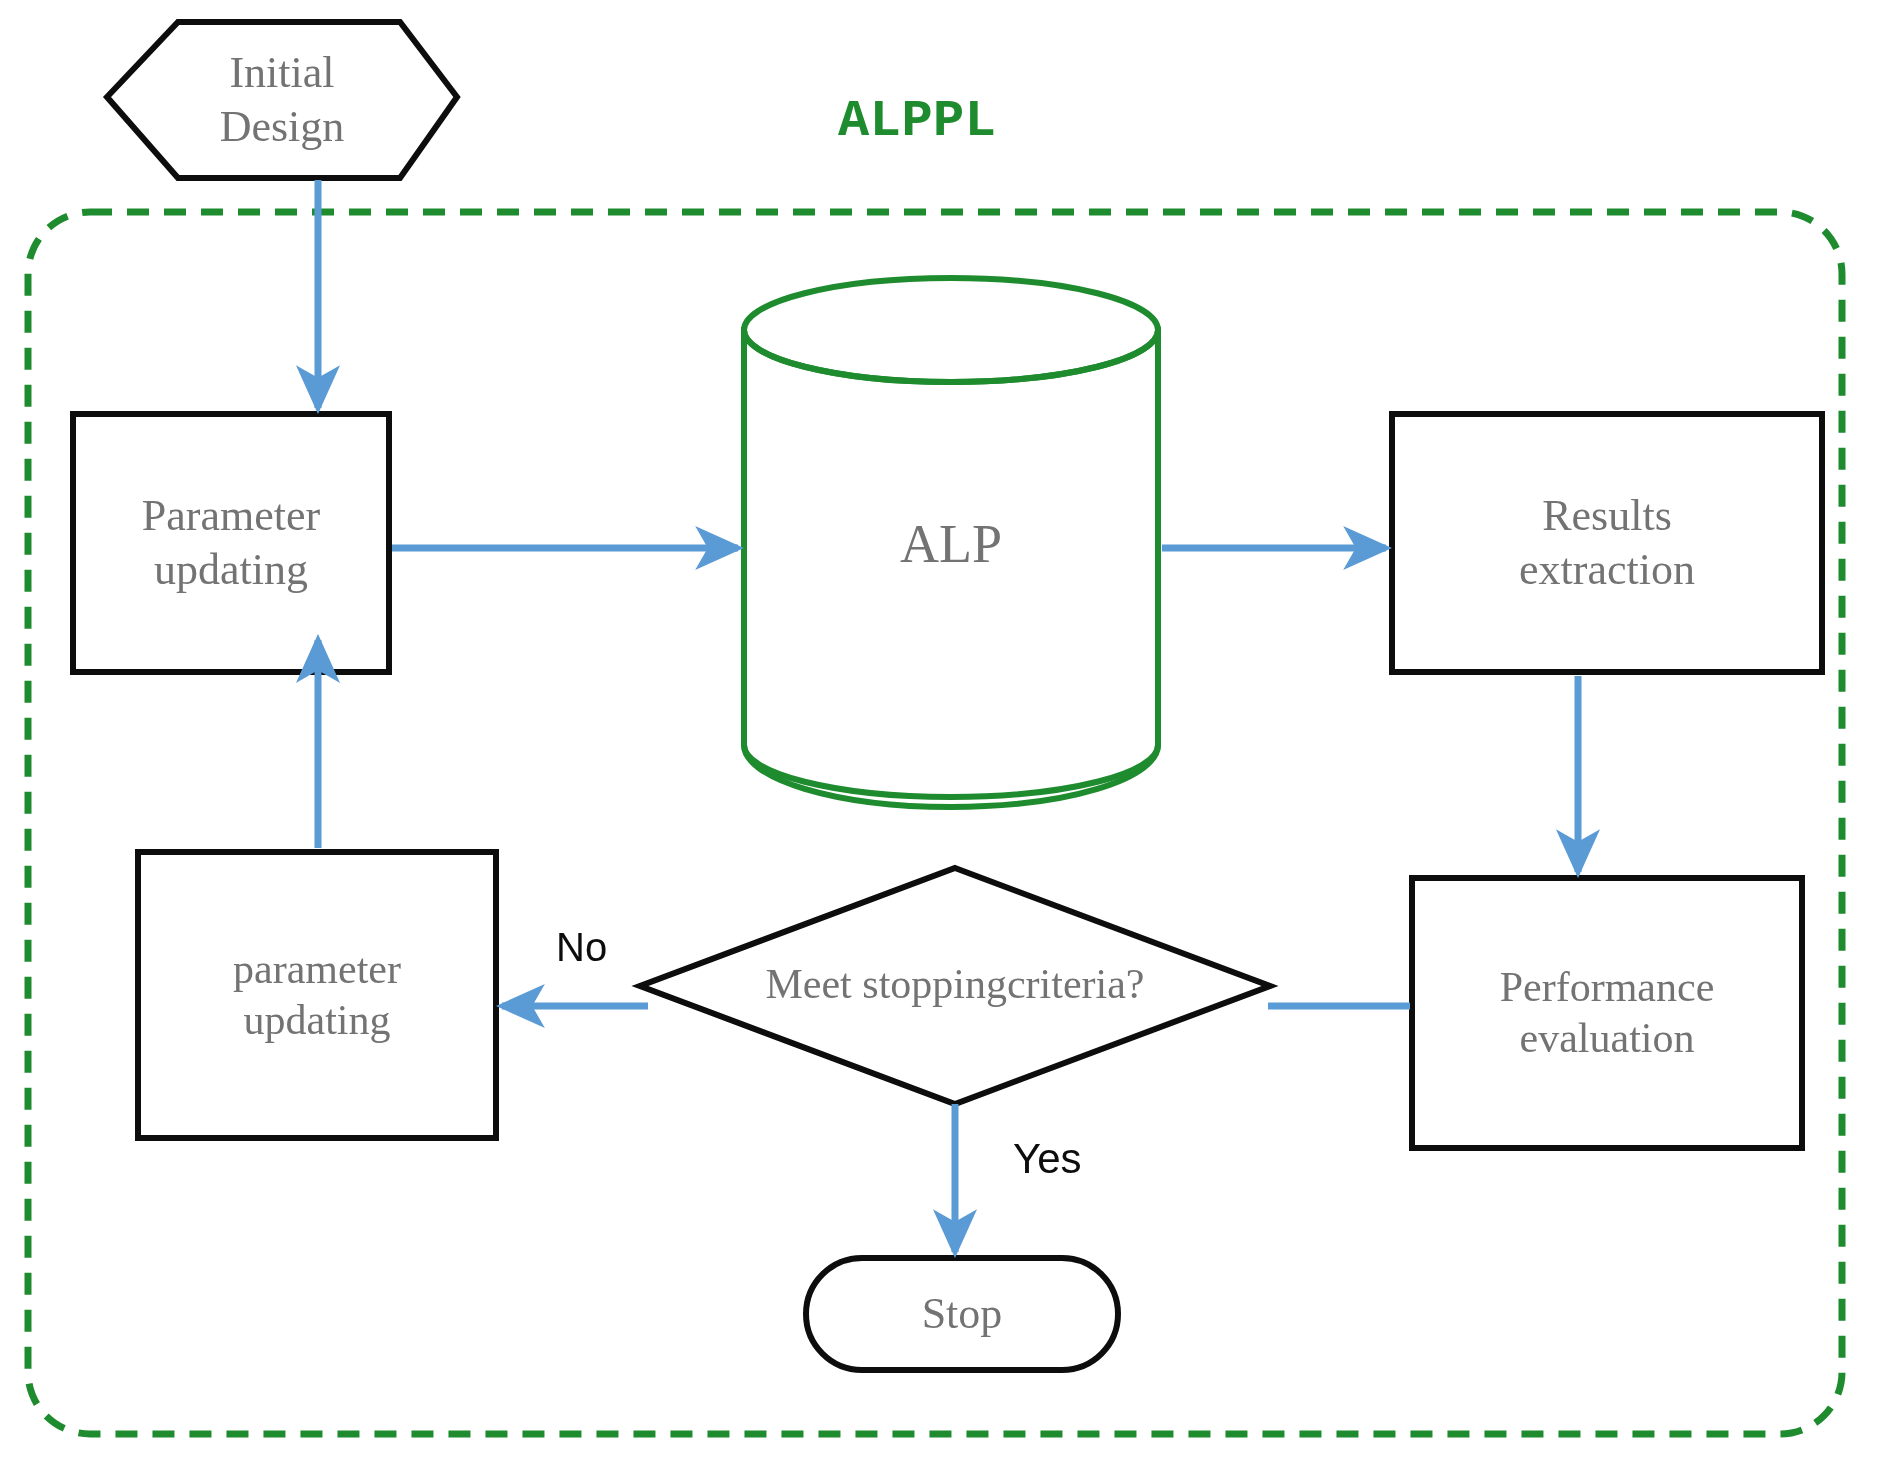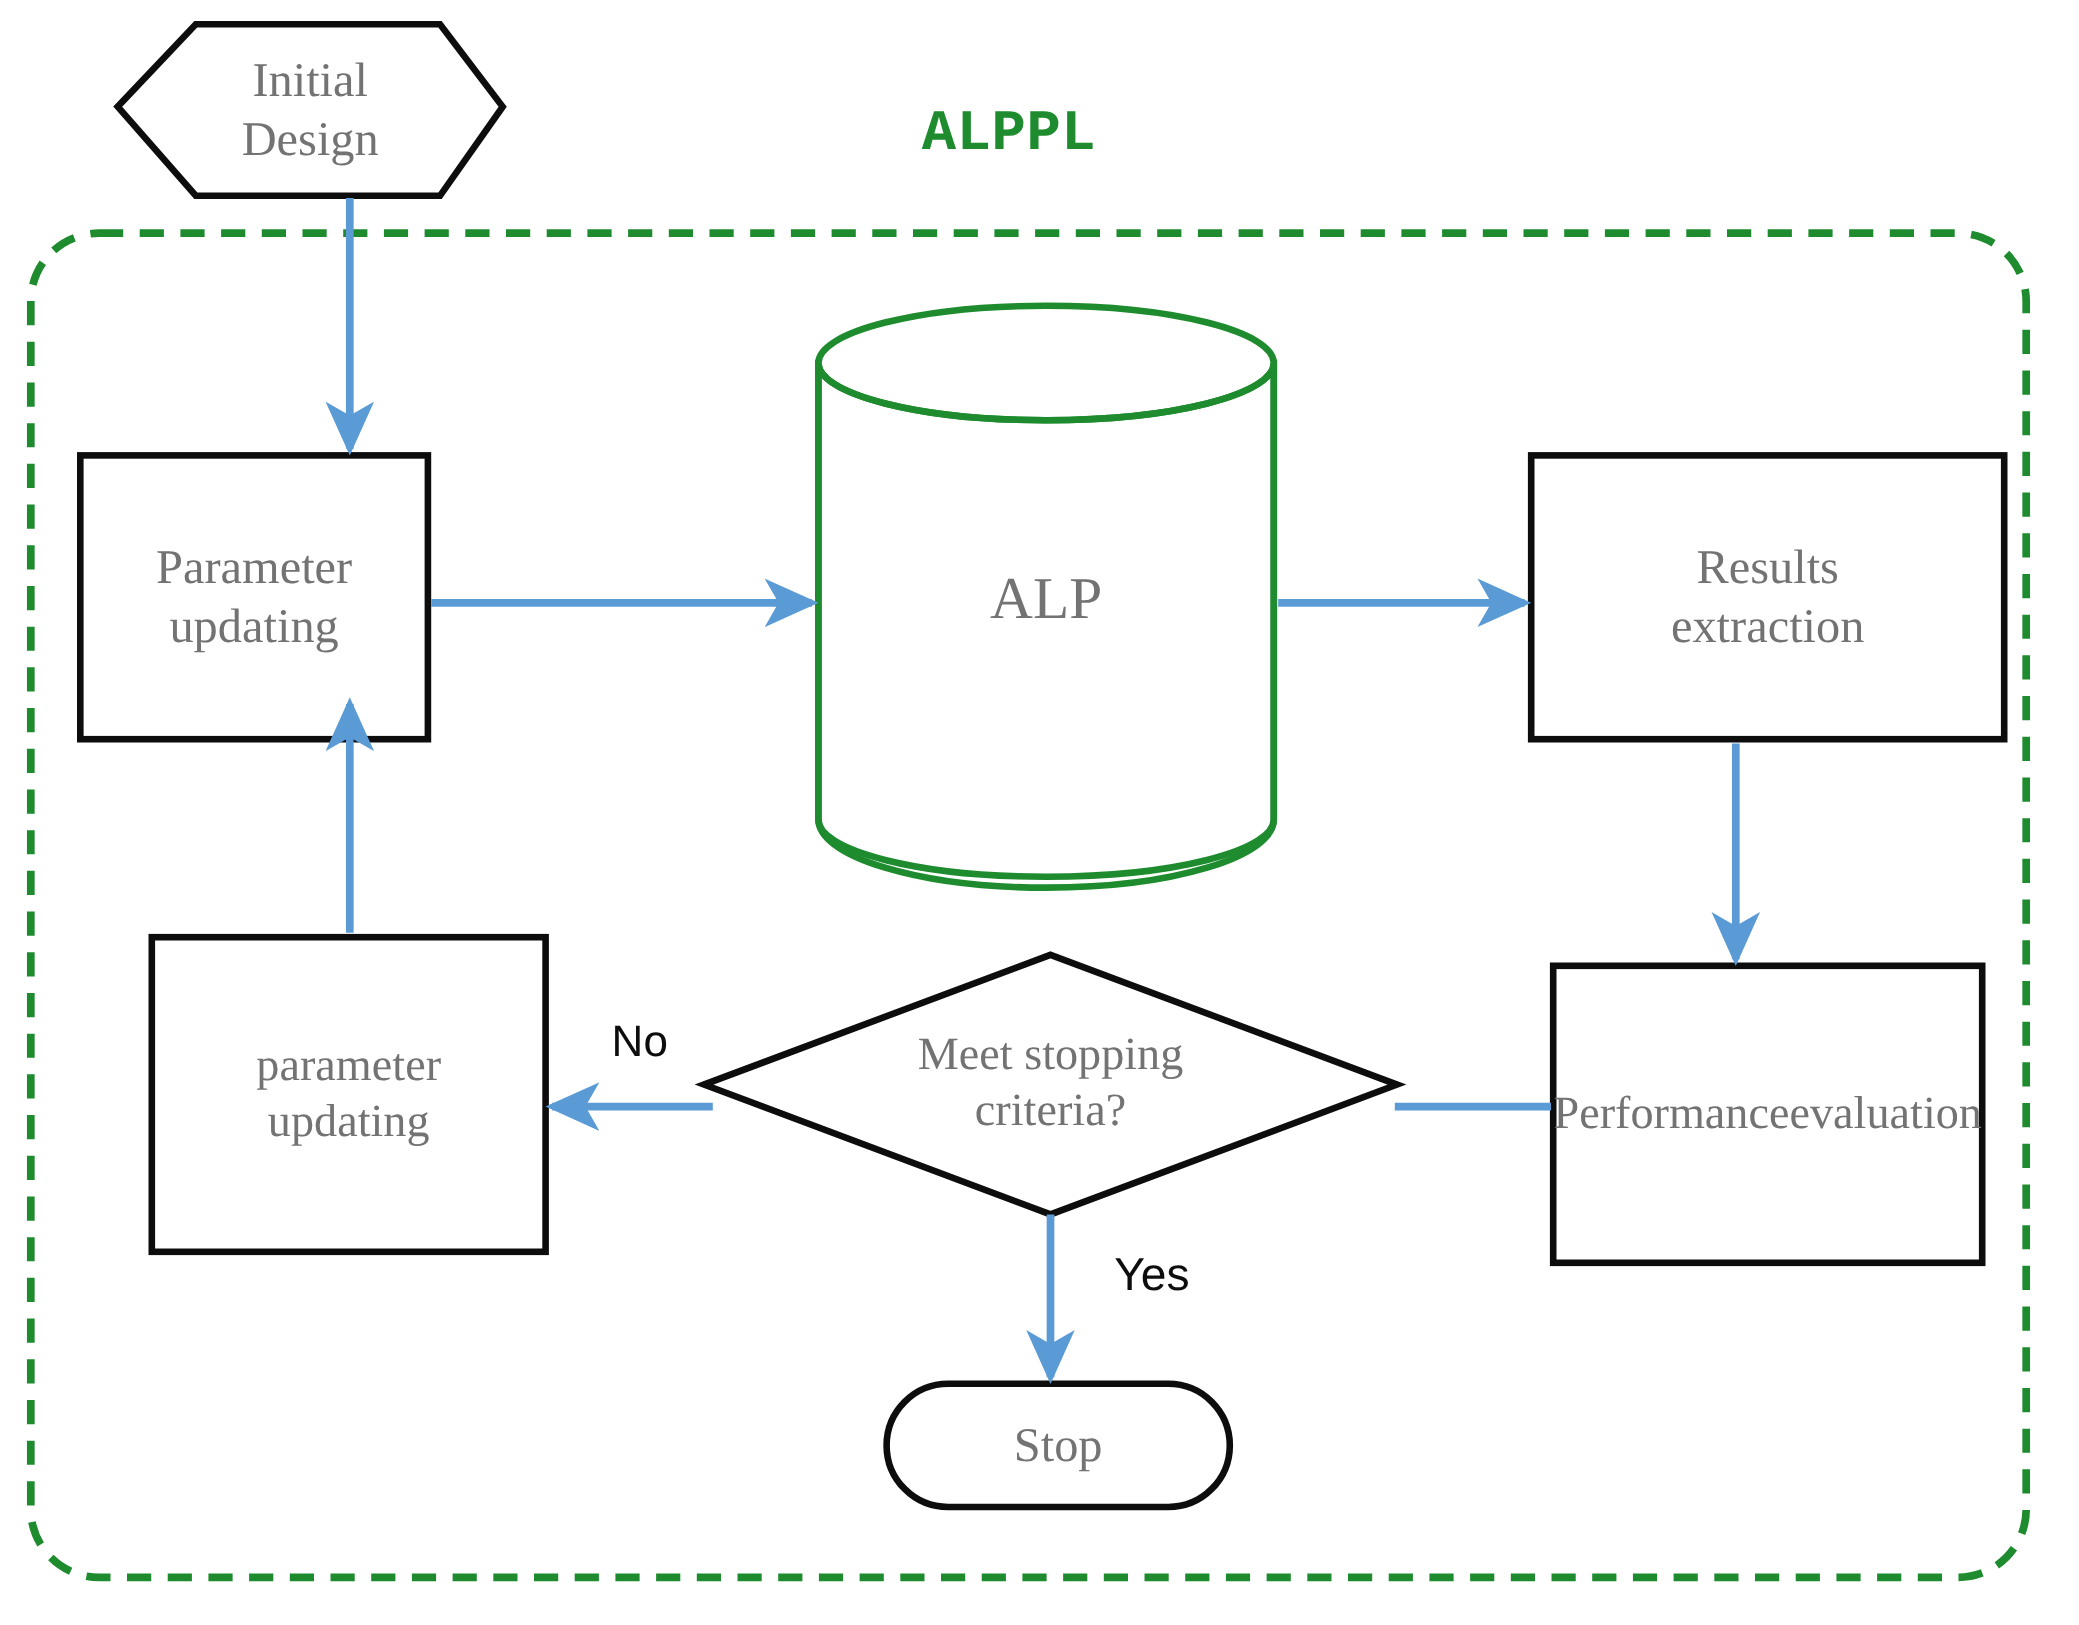--- a/index.html
+++ b/index.html
@@ -112,31 +112,31 @@
     <span>updating</span>
   </div>
 
   <div class="node-text" style="left:1392px; top:414px; width:430px; height:258px; font-size:44px; flex-direction:column;">
     <span>Results</span>
     <span>extraction</span>
   </div>
 
   <div class="node-text" style="left:744px; top:490px; width:414px; height:110px; font-size:54px;">ALP</div>
 
-  <div class="node-text" style="left:1412px; top:878px; width:390px; height:270px; font-size:42px; ">
+  <div class="node-text" style="left:1412px; top:878px; width:390px; height:270px; font-size:42px; flex-direction:column;">
     <span>Performance</span>
     <span>evaluation</span>
   </div>
 
   <div class="node-text" style="left:138px; top:852px; width:358px; height:286px; font-size:42px; flex-direction:column;">
     <span>parameter</span>
     <span>updating</span>
   </div>
 
-  <div class="node-text" style="left:700px; top:900px; width:510px; height:170px; font-size:42px; flex-direction:column;">
+  <div class="node-text" style="left:700px; top:900px; width:510px; height:170px; font-size:42px; ">
     <span>Meet stopping</span>
     <span>criteria?</span>
   </div>
 
   <div class="node-text" style="left:806px; top:1258px; width:312px; height:112px; font-size:44px;">Stop</div>
 
   <div class="edge-label" style="left:556px; top:925px; font-size:40px;">No</div>
 
   <div class="edge-label" style="left:985px; top:1135px; font-size:42px;margin-left:28px;">Yes</div>
 

